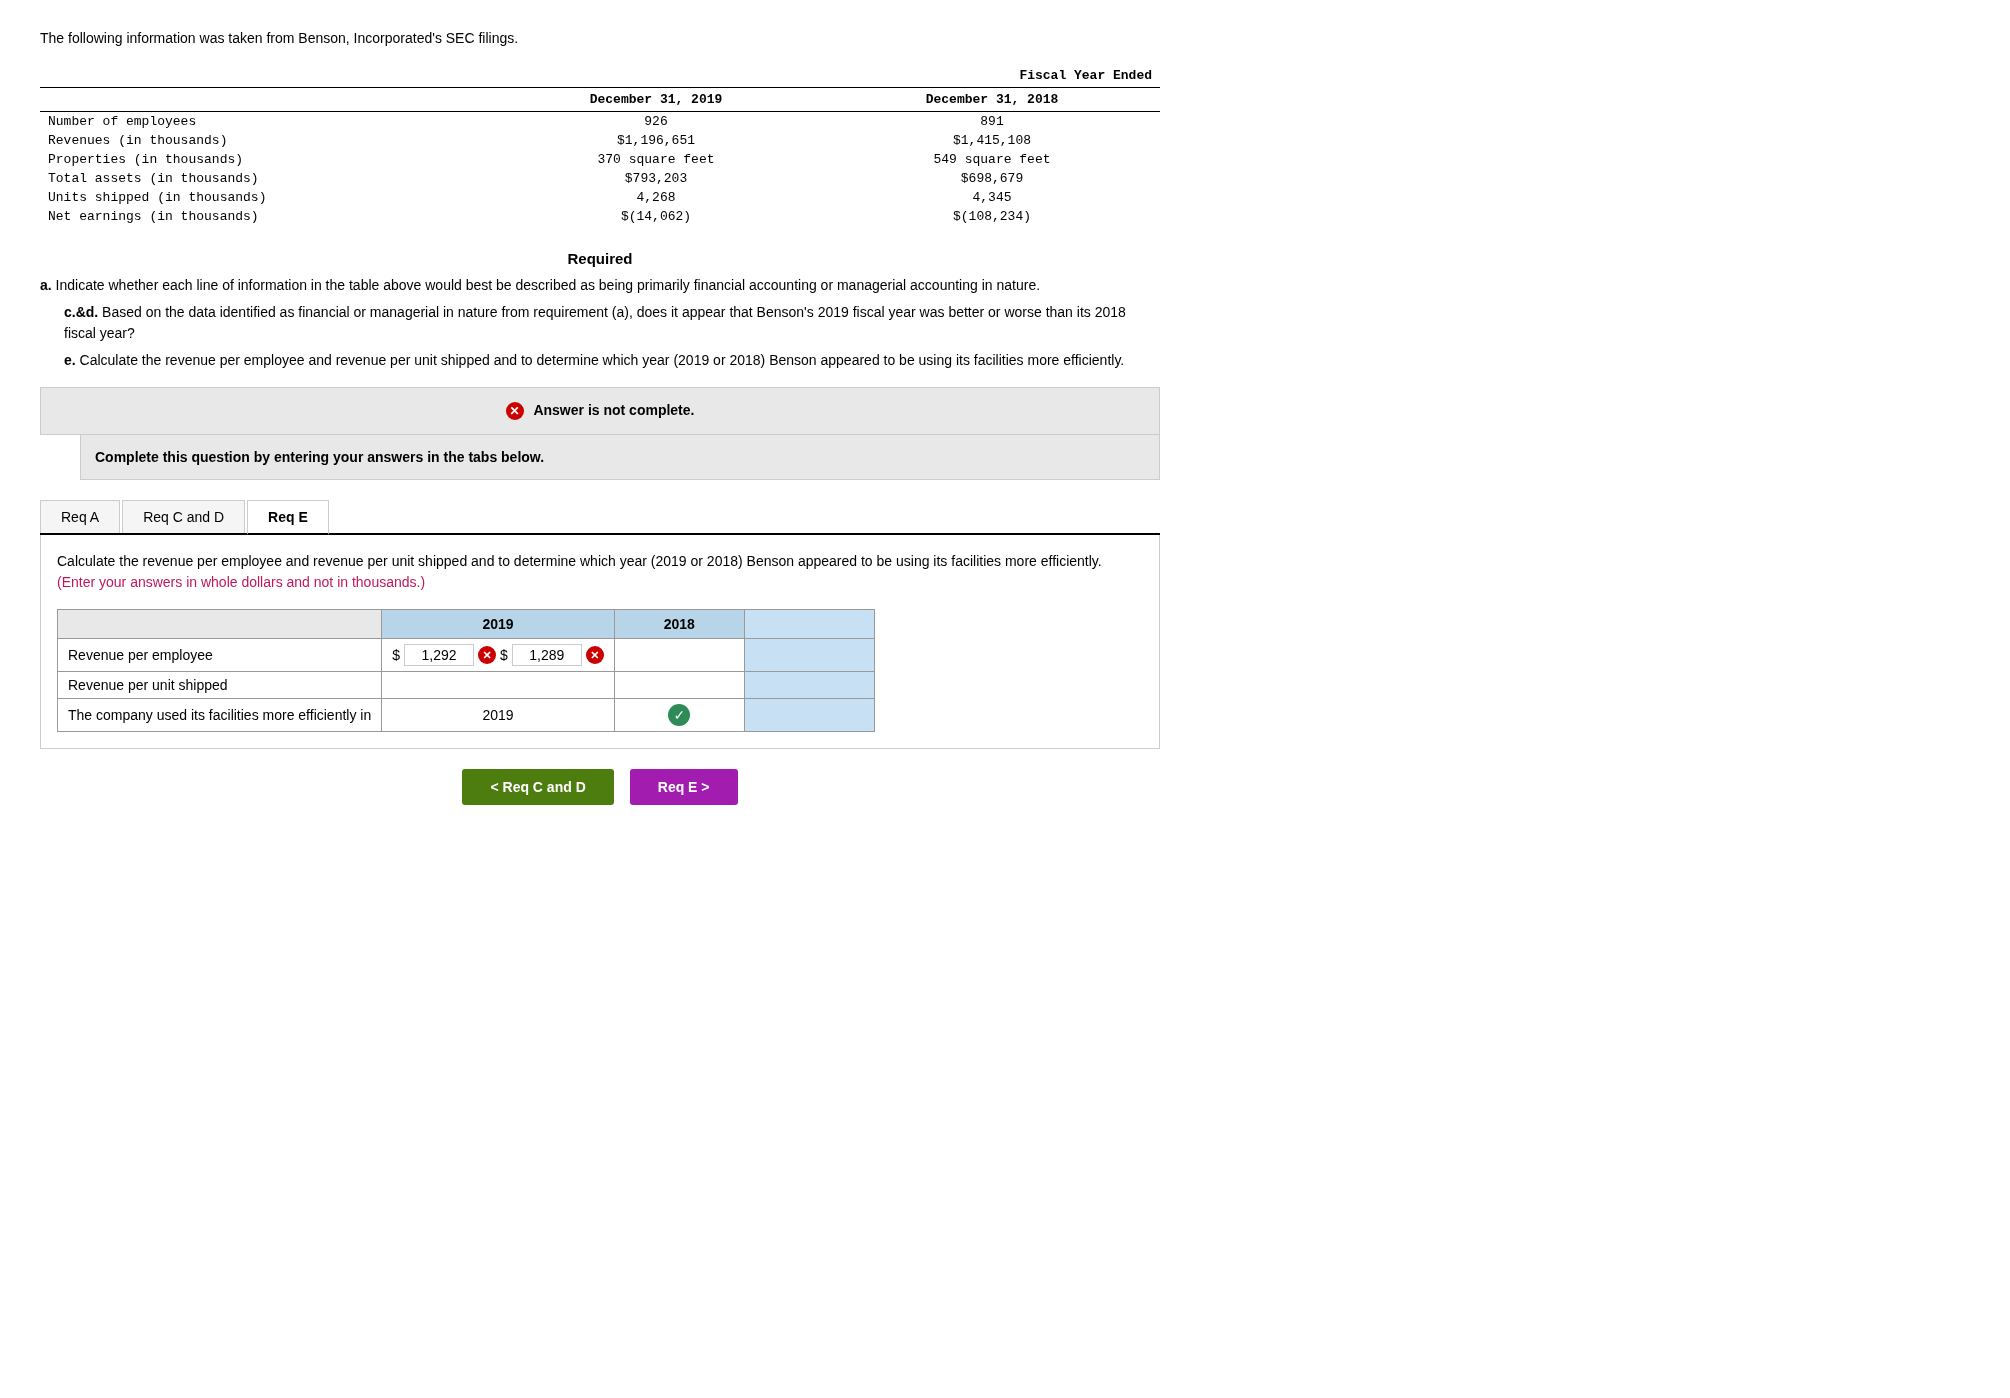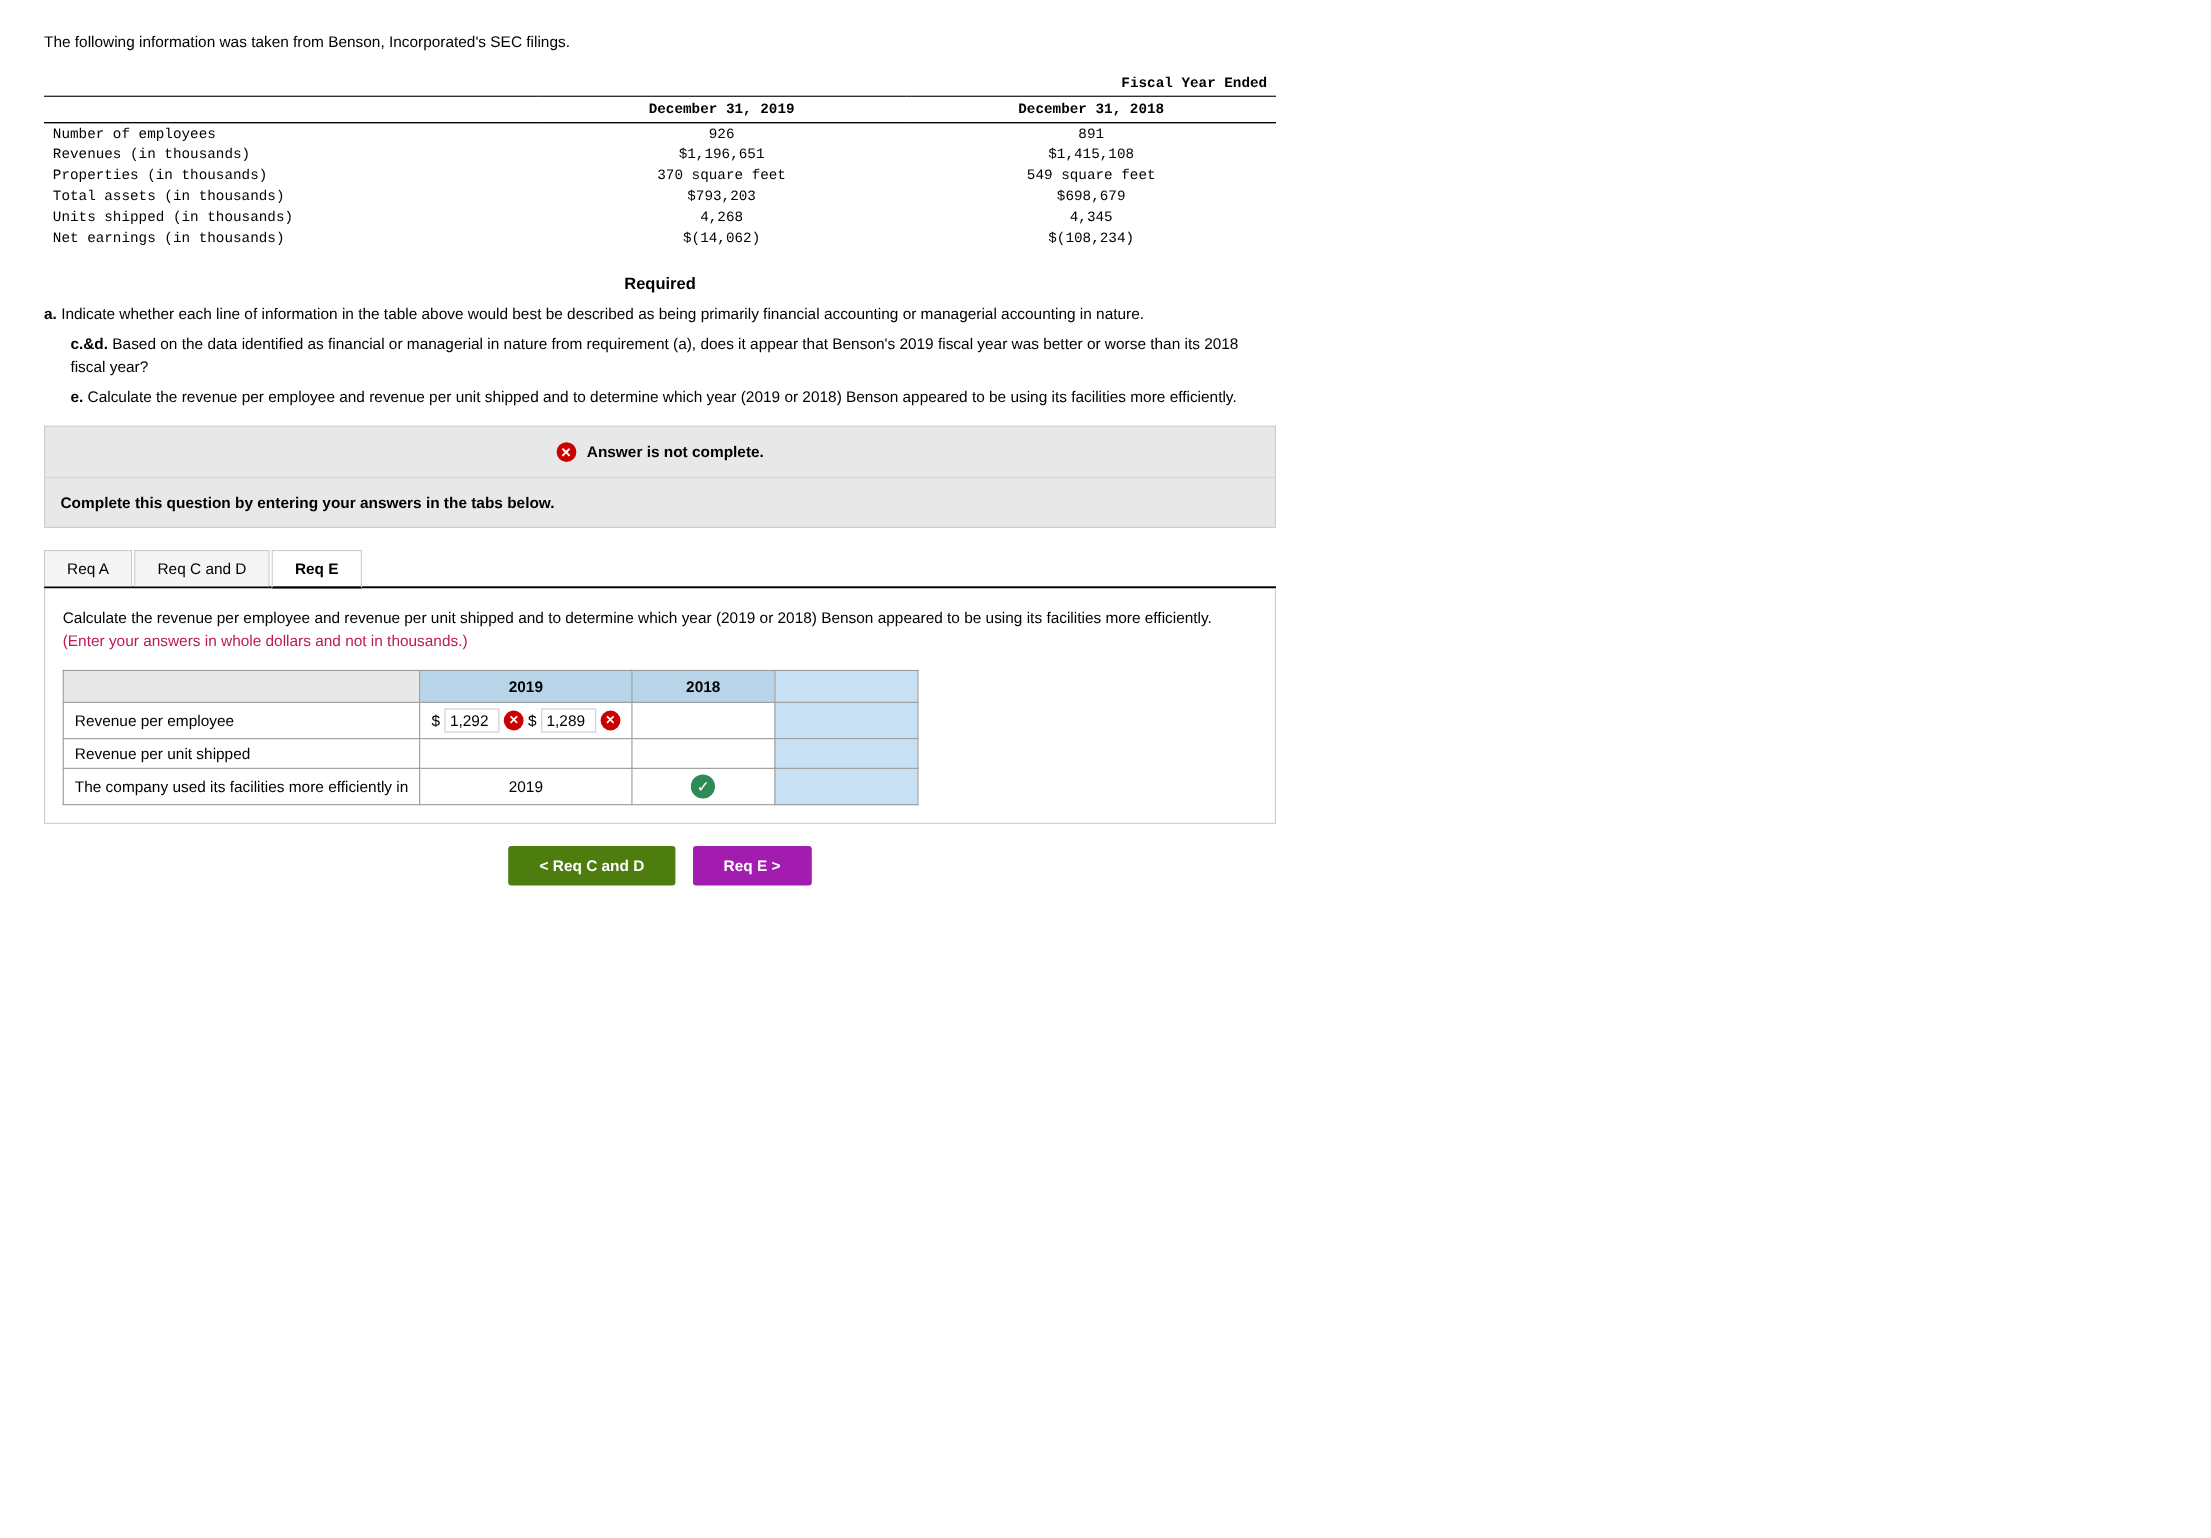--- a/index.html
+++ b/index.html
@@ -81,20 +81,21 @@
       vertical-align: middle;
     }
     .complete-banner {
       background: #e8e8e8;
       border: 1px solid #ccc;
       border-top: none;
       padding: 14px;
       font-weight: bold;
       font-size: 14px;
       margin-bottom: 20px;
+      margin-left: 40px;
     }
     .tabs-container {
       display: flex;
       border-bottom: 2px solid #000;
       margin-bottom: 0;
     }
     .tab {
       border: 1px solid #ccc;
       border-bottom: none;
       padding: 8px 20px;
@@ -160,25 +161,25 @@
     }
     .input-with-icon {
       display: flex;
       align-items: center;
       gap: 4px;
     }
     .dollar-sign {
       font-size: 14px;
     }
     .value-input {
-      width: 50px;
+      width: 70px;
       border: 1px solid #ccc;
       padding: 2px 4px;
       font-size: 14px;
-      text-align: left;
+      text-align: center;
     }
     .error-icon {
       display: inline-block;
       width: 18px;
       height: 18px;
       background: #cc0000;
       border-radius: 50%;
       color: white;
       font-weight: bold;
       font-size: 11px;

